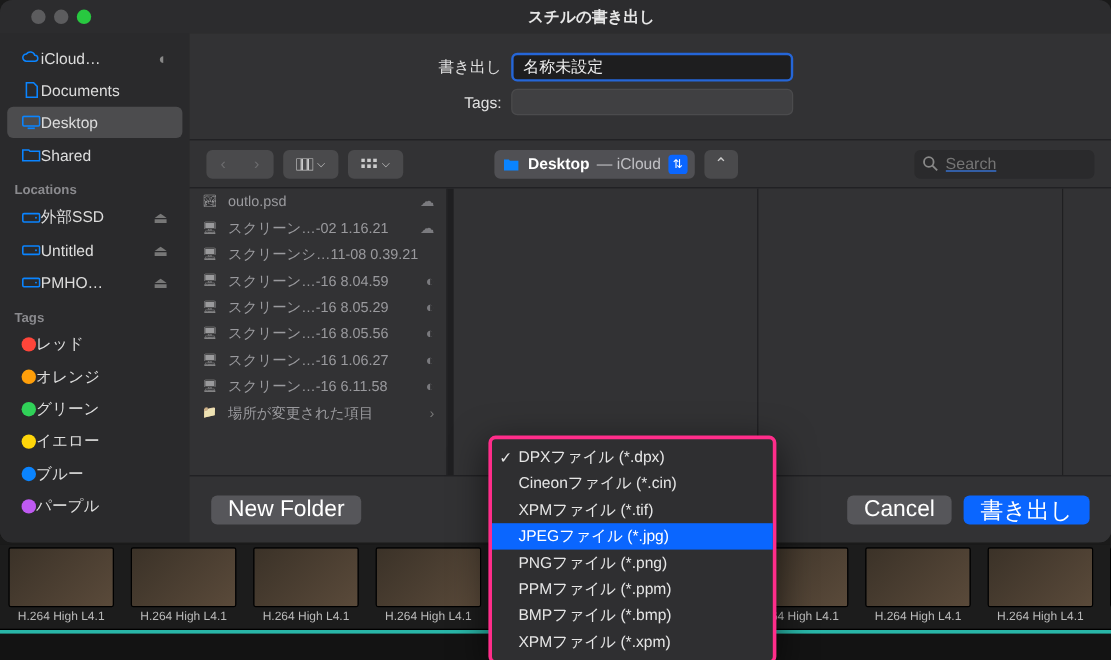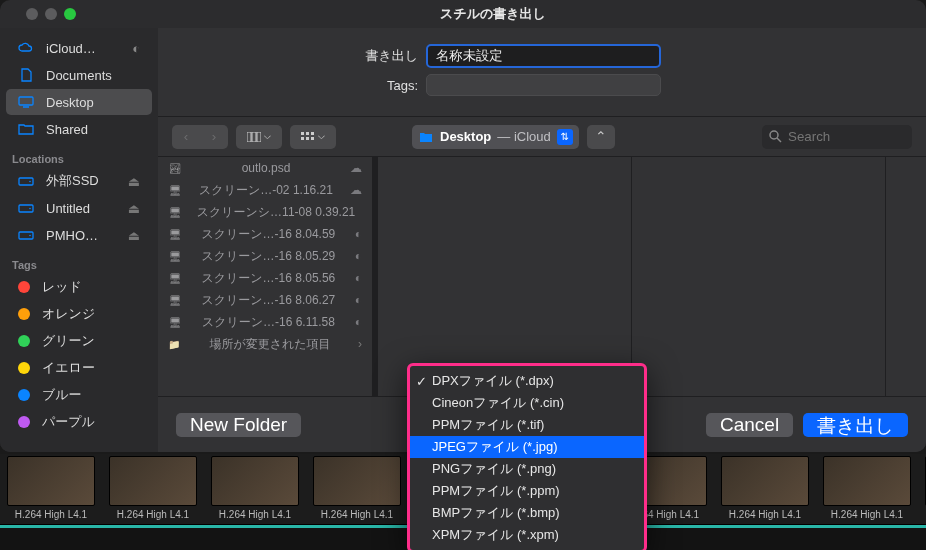--- a/index.html
+++ b/index.html
@@ -5,47 +5,47 @@
   * { box-sizing: border-box; margin: 0; padding: 0; }
   html, body { width: 926px; height: 550px; overflow: hidden; font-family: -apple-system, BlinkMacSystemFont, "Helvetica Neue", Arial, sans-serif; background: #1a1a1a; color: #ddd; font-size: 13px; }
   .sheet { position: absolute; left: 0; top: 0; width: 926px; height: 452px; background: #2c2c2e; border-radius: 10px; overflow: hidden; }
   .titlebar { height: 28px; display: flex; align-items: center; padding: 0 26px; }
   .traffic { display: flex; gap: 7px; margin-right: 10px; }
   .tball { width: 12px; height: 12px; border-radius: 50%; }
   .t-close { background: #5c5c5e; } .t-min { background: #5c5c5e; } .t-max { background: #28c840; }
   .title { flex: 1; text-align: center; font-size: 13px; color: #e6e6e6; font-weight: 600; }
   .layout { display: flex; height: calc(100% - 28px); }
   .sidebar { width: 158px; background: #2a2a2c; padding: 6px 0; display:flex; flex-direction:column; }
-  .sb-item { display: flex; align-items: center; gap: 12px; padding: 4px 12px; height: 26px; color: #ddd; border-radius: 5px; margin: 1px 6px; }
+  .sb-item { display: flex; align-items: center; gap: 0; padding: 4px 12px; height: 26px; color: #ddd; border-radius: 5px; margin: 1px 6px; }
   .sb-item.sel { background: #4c4c4e; }
   .sb-item .dot { width: 12px; height: 12px; border-radius: 50%; }
   .sb-heading { font-size: 11px; color: #8a8a8e; padding: 10px 12px 2px; font-weight: 600; }
   .sb-icon { width: 16px; height: 16px; color: #0a84ff; display:inline-flex; align-items:center; justify-content:center; }
   .content { flex: 1; display: flex; flex-direction: column; background: #323234; position:relative; }
   .form-area { padding: 10px 20px 14px; border-bottom: 1px solid #1f1f21; }
   .form-row { display: flex; align-items: center; gap: 8px; margin: 6px 0; }
   .form-label { width: 240px; text-align: right; color: #e0e0e0; font-size: 13px; }
   .text-input { width: 235px; height: 24px; background: #1e1e1f; border: 2px solid #2566d8; border-radius: 5px; padding: 0 8px; color: #eee; outline: none; }
   .tag-input { width: 235px; height: 22px; background: #404042; border: 1px solid #4b4b4d; border-radius: 5px; }
   .toolbar { height: 40px; display: flex; align-items: center; gap: 8px; padding: 0 14px; border-bottom: 1px solid #1f1f21; }
   .tb-btn { height: 24px; min-width: 28px; background: #4a4a4c; border-radius: 5px; display: inline-flex; align-items: center; justify-content: center; color: #ccc; border:none; }
   .tb-btn.disabled { color: #6c6c6e; }
   .tb-group { display: flex; }
   .tb-group .tb-btn:first-child { border-radius: 5px 0 0 5px; }
   .tb-group .tb-btn:last-child { border-radius: 0 5px 5px 0; }
   .loc-pop { height: 24px; background: #505054; border-radius: 5px; display: inline-flex; align-items: center; gap: 6px; padding: 0 6px; color:#fff; }
   .loc-pop .chev { background: #0a66ff; width: 16px; height: 16px; border-radius: 3px; display:inline-flex; align-items:center; justify-content:center; font-size:10px;}
-  .search { margin-left:auto; width: 150px; height: 24px; background: #2a2a2c; border: none; border-radius: 5px; padding: 0 8px 0 26px; color: #fde047; }
+  .search { margin-left:auto; width: 150px; height: 24px; background: #2a2a2c; border: none; border-radius: 5px; padding: 0 8px 0 26px; color: #3b82f6; text-decoration: underline; }
   .search-wrap{ position:relative; margin-left:auto;}
   .search-wrap .mag{ position:absolute; left:6px; top:4px; color:#888;}
   .browser { flex: 1; display: flex; overflow: hidden; }
   .col { width: 215px; border-right: 1px solid #1f1f21; overflow-y: hidden; }
   .file-row { display: flex; align-items: center; gap: 8px; height: 22px; padding: 0 10px; color: #9a9a9e; font-size: 12px; }
   .file-row .ficon { width: 14px; text-align: center; }
-  .file-row .name { flex: 1; white-space: nowrap; overflow: hidden; text-overflow: ellipsis; text-align: center; }
+  .file-row .name { flex: 1; white-space: nowrap; overflow: hidden; text-overflow: ellipsis; }
   .file-row .cloud { color: #7a7a7e; }
   .footer { height: 56px; display: flex; align-items: center; padding: 0 18px; gap: 10px; border-top: 1px solid #1f1f21; }
   .btn { height: 24px; padding: 0 14px; background: #56565a; border: none; border-radius: 5px; color: #fff; font-size: 19px; }
   .btn.primary { background: #0a66ff; }
   .dropdown { position: absolute; left: 407px; top: 363px; width: 240px; background: #2f2f31; border: 3px solid #ff2d8a; border-radius: 6px; padding: 4px 0; z-index: 50; box-shadow: 0 8px 30px rgba(0,0,0,.6);}
   .dd-item { height: 22px; display: flex; align-items: center; gap: 6px; padding: 0 12px 0 22px; color: #e6e6e6; font-size: 13px; position:relative;}
   .dd-item .check { position:absolute; left:6px; }
   .dd-item.sel { background: #0a66ff; color: #fff; }
   .thumbs { position:absolute; left:0; top:454px; height: 96px; width: 926px; display:flex; background:#1c1c1c;}
   .thumb { width: 93px; height: 70px; margin: 2px 7px 0; display:flex; flex-direction:column; align-items:center; }
@@ -250,21 +250,21 @@
               <span class="name">スクリーン…-16 8.05.29</span>
               <span class="cloud">◐</span>
             </div>
             <div class="file-row">
               <span class="ficon" style="font-size:10px;filter:grayscale(60%)">🖥</span>
               <span class="name">スクリーン…-16 8.05.56</span>
               <span class="cloud">◐</span>
             </div>
             <div class="file-row">
               <span class="ficon" style="font-size:10px;filter:grayscale(60%)">🖥</span>
-              <span class="name">スクリーン…-16 8.06.27</span>
+              <span class="name">スクリーン…-16 1.06.27</span>
               <span class="cloud">◐</span>
             </div>
             <div class="file-row">
               <span class="ficon" style="font-size:10px;filter:grayscale(60%)">🖥</span>
               <span class="name">スクリーン…-16 6.11.58</span>
               <span class="cloud">◐</span>
             </div>
             <div class="file-row">
               <span class="ficon" style="font-size:10px;filter:grayscale(60%)">📁</span>
               <span class="name">場所が変更された項目</span>
@@ -288,21 +288,21 @@
 
 <div class="dropdown" id="dd">
     <div class="dd-item">
       <span class="check">✓</span>
       <span>DPXファイル (*.dpx)</span>
     </div>
     <div class="dd-item">
       <span>Cineonファイル (*.cin)</span>
     </div>
     <div class="dd-item">
-      <span>PPMファイル (*.tif)</span>
+      <span>XPMファイル (*.tif)</span>
     </div>
     <div class="dd-item sel">
       <span>JPEGファイル (*.jpg)</span>
     </div>
     <div class="dd-item">
       <span>PNGファイル (*.png)</span>
     </div>
     <div class="dd-item">
       <span>PPMファイル (*.ppm)</span>
     </div>

